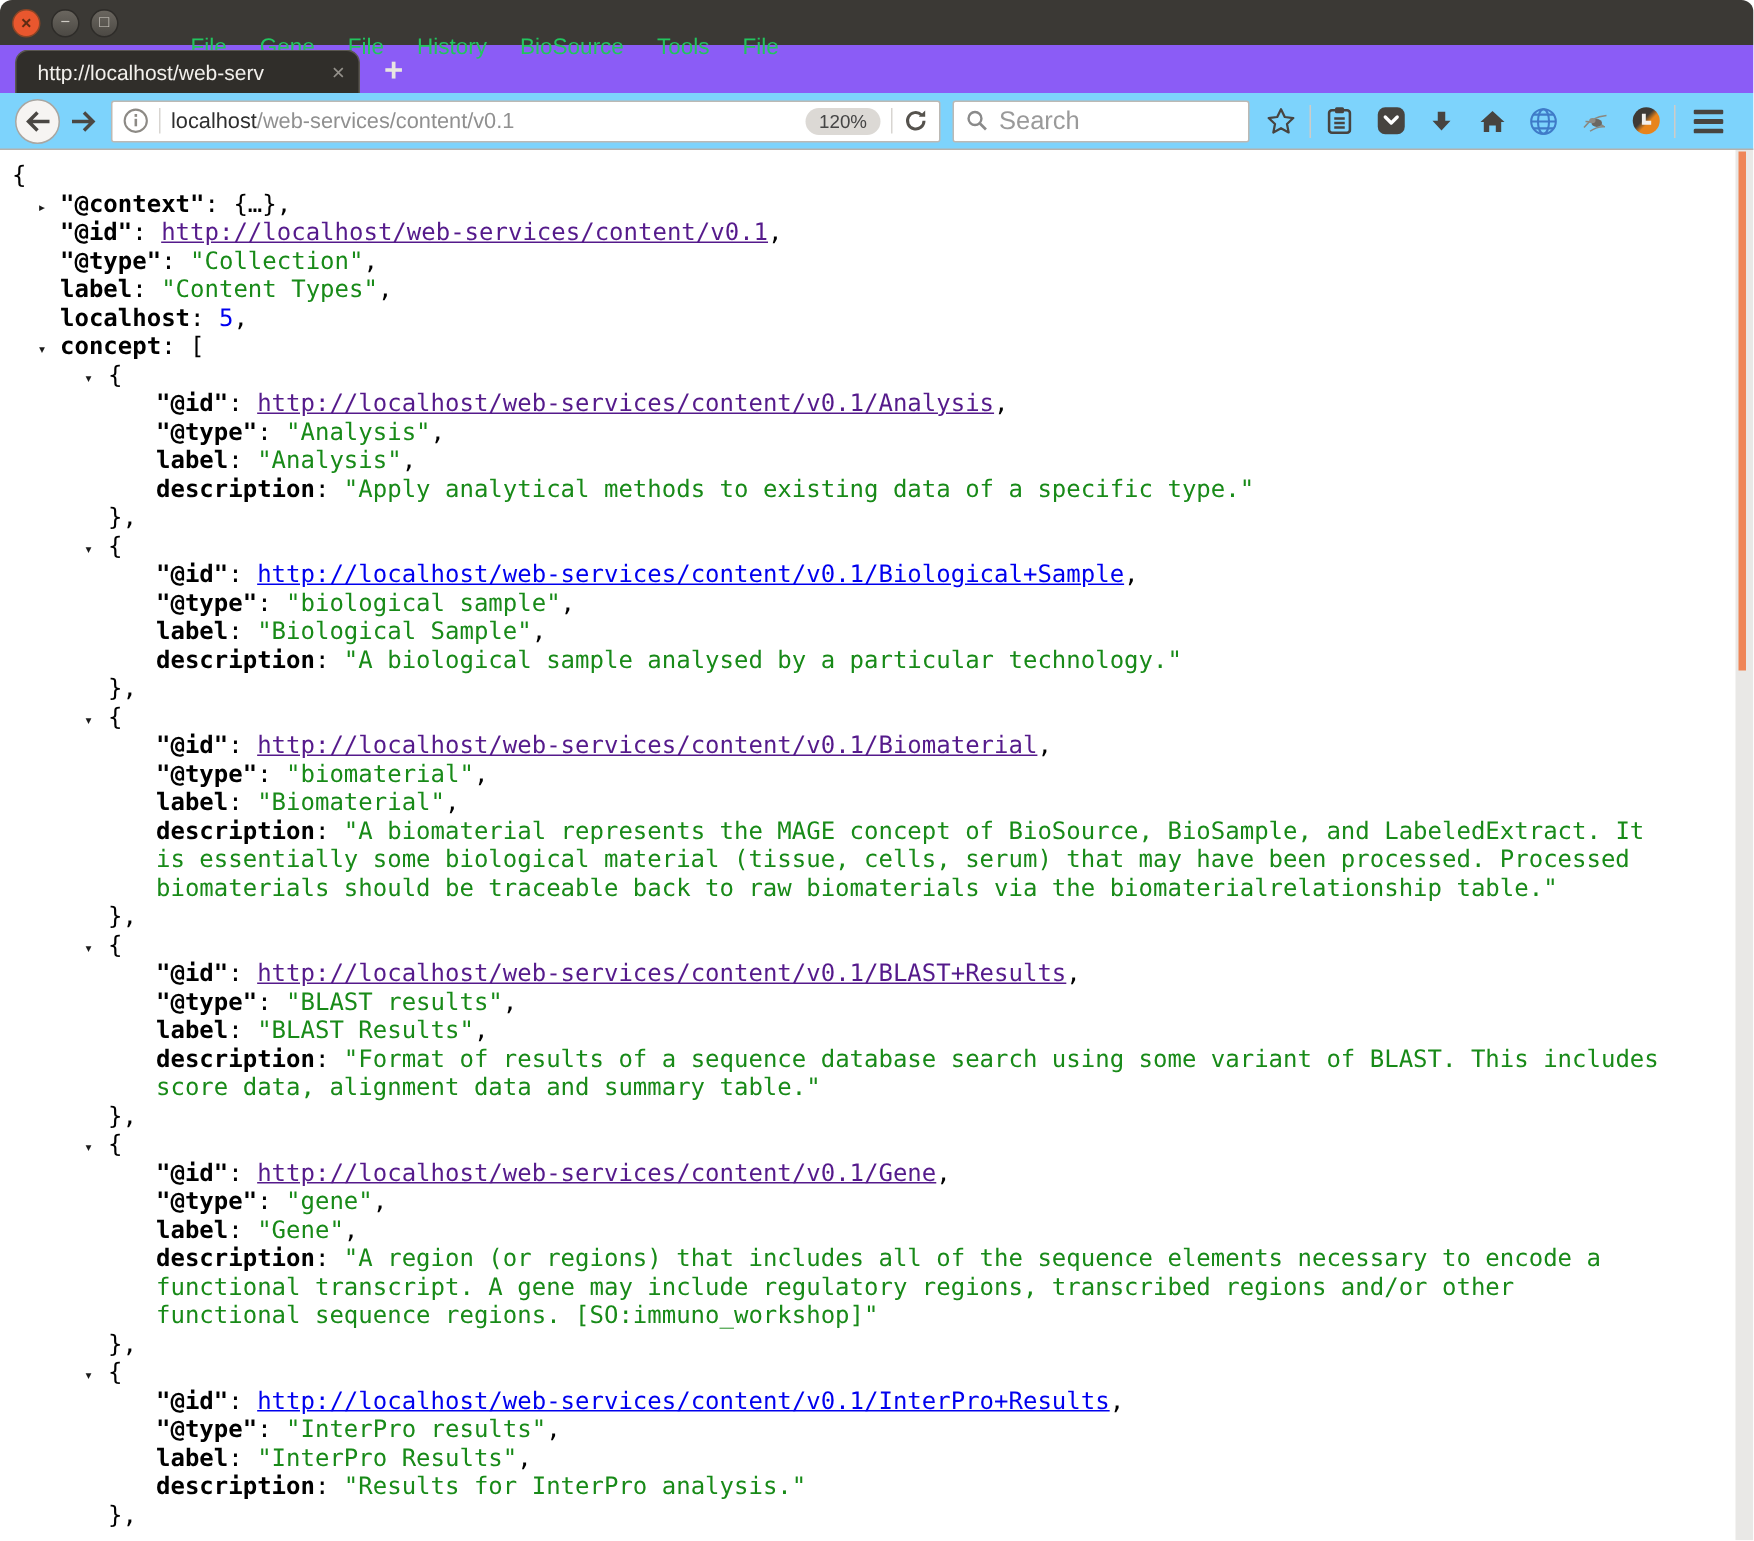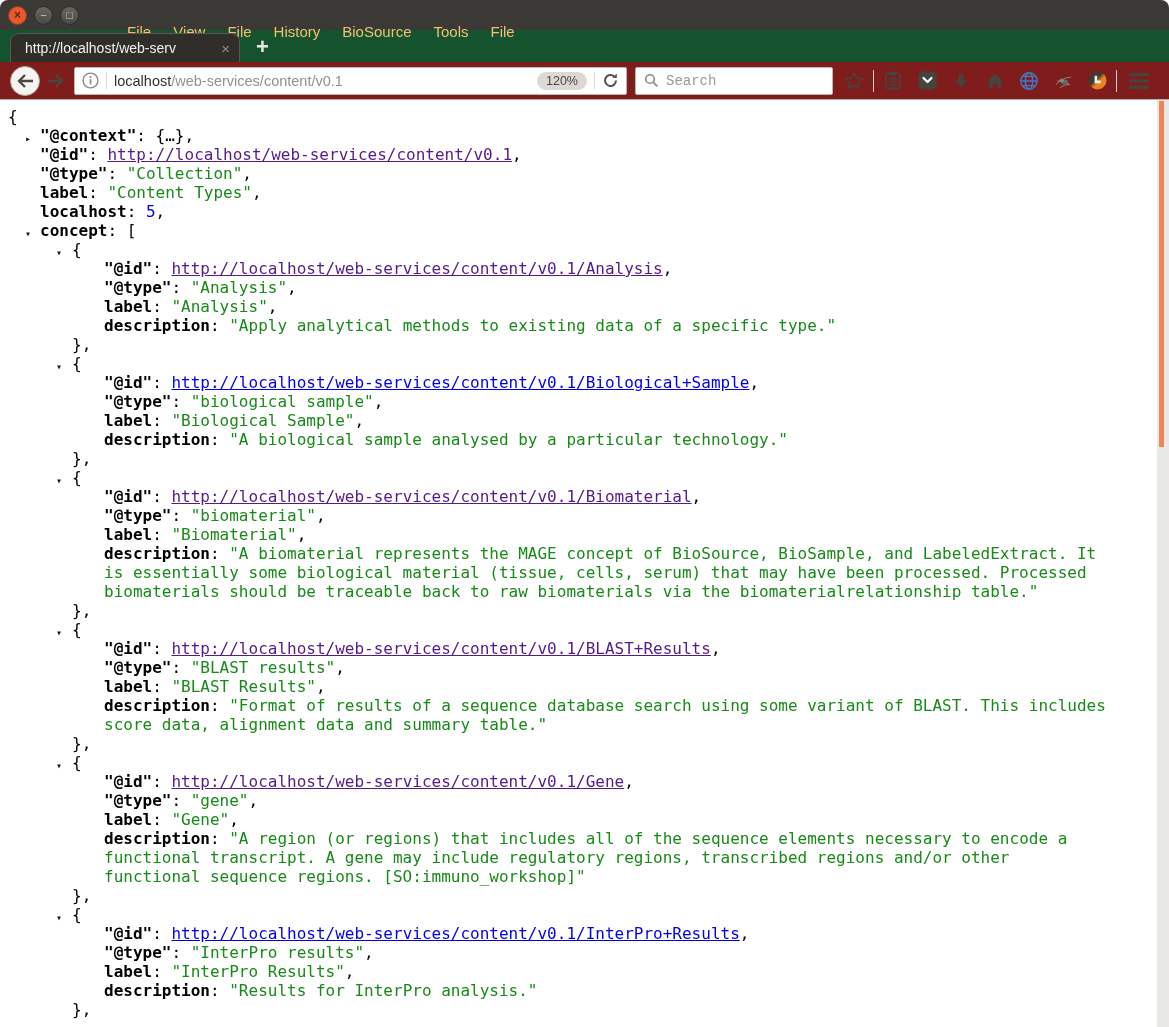--- a/index.html
+++ b/index.html
@@ -8,48 +8,48 @@
 
   
   .titlebar { height:30px; background:#3b3935; border-radius:8px 8px 0 0;
               display:flex; align-items:center; padding-left:8px; }
   .winbtn { width:19px; height:19px; border-radius:50%; margin-right:7px;
             display:flex; align-items:center; justify-content:center;
             font-size:12px; line-height:1; cursor:default; }
   .winbtn.close { background:#e9572e; border:1px solid #8a4526; color:#5f2b13; font-weight:bold; }
   .winbtn.other { background:linear-gradient(#6a665f,#4c4944); border:1px solid #2e2c29; color:#cfcbc4; font-size:11px; }
   .menuitems { display:flex; margin-left:30px; }
-  .menu-item { color:#fdba74; font-size:15px; padding:0 11px; cursor:default;margin-top:32px; }
-
-  
-  .tabbar { height:32px; background:#14532d; display:flex; align-items:flex-end; padding-left:10px; }
+  .menu-item { color:#22c55e; font-size:15px; padding:0 11px; cursor:default;margin-top:32px; }
+
+  
+  .tabbar { height:32px; background:#8b5cf6; display:flex; align-items:flex-end; padding-left:10px; }
   .tab { width:230px; height:29px; background:#302e2a; border:1px solid #5a5750; border-bottom:none;
          border-radius:9px 9px 0 0; display:flex; align-items:center; padding:0 9px 0 14px;
          color:#f2f0ec; font-size:14px; }
   .tab-title { flex:1; white-space:nowrap; overflow:hidden; position:relative; }
   .tab-title::after { content:''; position:absolute; right:0; top:0; bottom:0; width:26px;
                       background:linear-gradient(90deg, rgba(48,46,42,0), #302e2a); }
   .tab-close { color:#93908a; font-size:15px; margin-left:6px; line-height:1; }
   .newtab { color:#e8e6e1; font-size:22px; font-weight:bold; margin:0 0 4px 16px; line-height:1; }
 
   
-  .navbar { height:38px; background:#7f1d1d; border-bottom:1px solid #b5b2ad;
+  .navbar { height:38px; background:#7dd3fc; border-bottom:1px solid #b5b2ad;
             display:flex; align-items:center; padding:0 10px; }
   .navbtn { display:flex; align-items:center; justify-content:center; }
   .back { width:30px; height:30px; border-radius:50%; border:1px solid #a9a6a1; background:#f6f4f2; }
   .fwd  { width:26px; height:30px; margin-left:2px; }
   .field { height:28px; background:#fff; border:1px solid #bcb9b4; border-radius:2px;
            display:flex; align-items:center; }
   .urlfield { flex:1; margin-left:6px; padding:0 7px; min-width:0; }
   .vsep { width:1px; height:17px; background:#d8d5d1; margin:0 7px; flex:none; }
   .urltext { flex:1; font-size:14.5px; color:#909090; white-space:nowrap; overflow:hidden; }
   .urltext .host { color:#2f2f2f; }
   .zoompill { background:#dcd9d5; border-radius:10px; padding:2px 9px; font-size:12.5px; color:#454545; flex:none; }
   .searchfield { width:198px; margin-left:8px; padding:0 8px; gap:7px; flex:none; }
-  .search-ph { color:#9a9a9a; font-size:14px;font-family:Liberation Mono, monospace; }
+  .search-ph { color:#9a9a9a; font-size:17px; }
   .toolicons { display:flex; align-items:center; margin-left:4px; flex:none; }
   .ticon { width:34px; height:30px; display:flex; align-items:center; justify-content:center; }
   .tsep { width:1px; height:22px; background:#cfccc7; margin:0 2px; }
   .hamburger { width:40px; }
 
   
   .content { position:relative; height:927px; background:#fff; overflow:hidden; }
   .scrolltrack { position:absolute; top:0; right:0; width:12px; height:100%; background:#e9e8e6; }
   .scrollthumb { position:absolute; top:1px; left:2px; width:5px; height:346px; background:#ef8557; }
 
@@ -68,21 +68,21 @@
 <body>
 
 <div class="titlebar">
   <div id="winbtns" style="display:flex;">
       <div class="winbtn close">×</div>
       <div class="winbtn other">−</div>
       <div class="winbtn other">□</div>
     </div>
   <div class="menuitems" id="menubar">
       <span class="menu-item">File</span>
-      <span class="menu-item">View</span>
+      <span class="menu-item">Gene</span>
       <span class="menu-item">File</span>
       <span class="menu-item">History</span>
       <span class="menu-item">BioSource</span>
       <span class="menu-item">Tools</span>
       <span class="menu-item">File</span>
     </div>
 </div>
 
 <div class="tabbar">
   <div class="tab">

